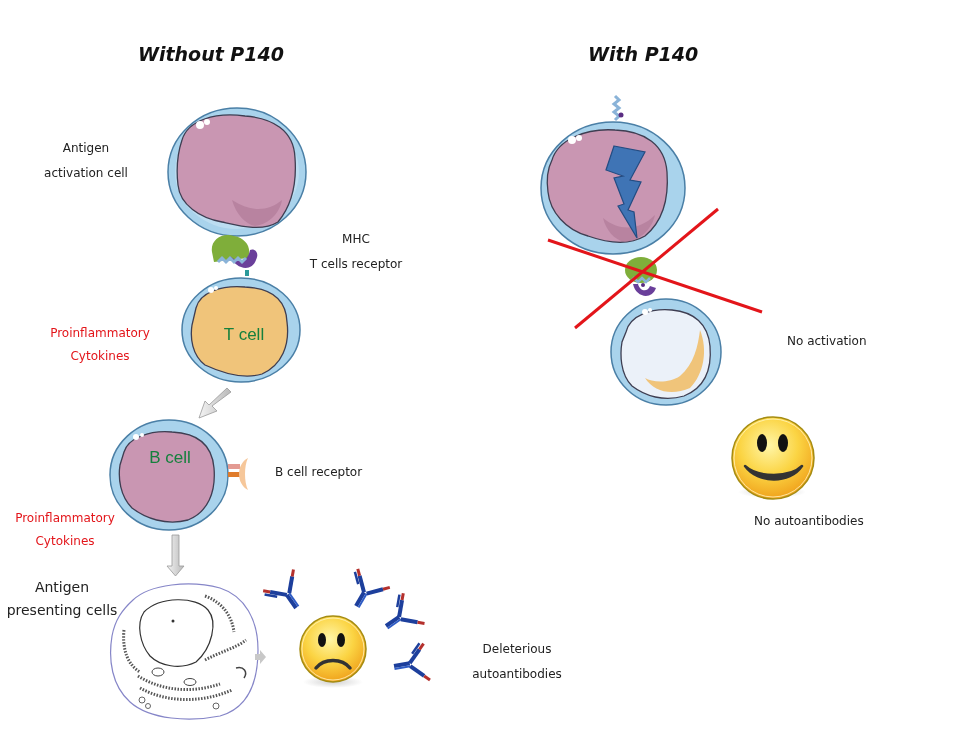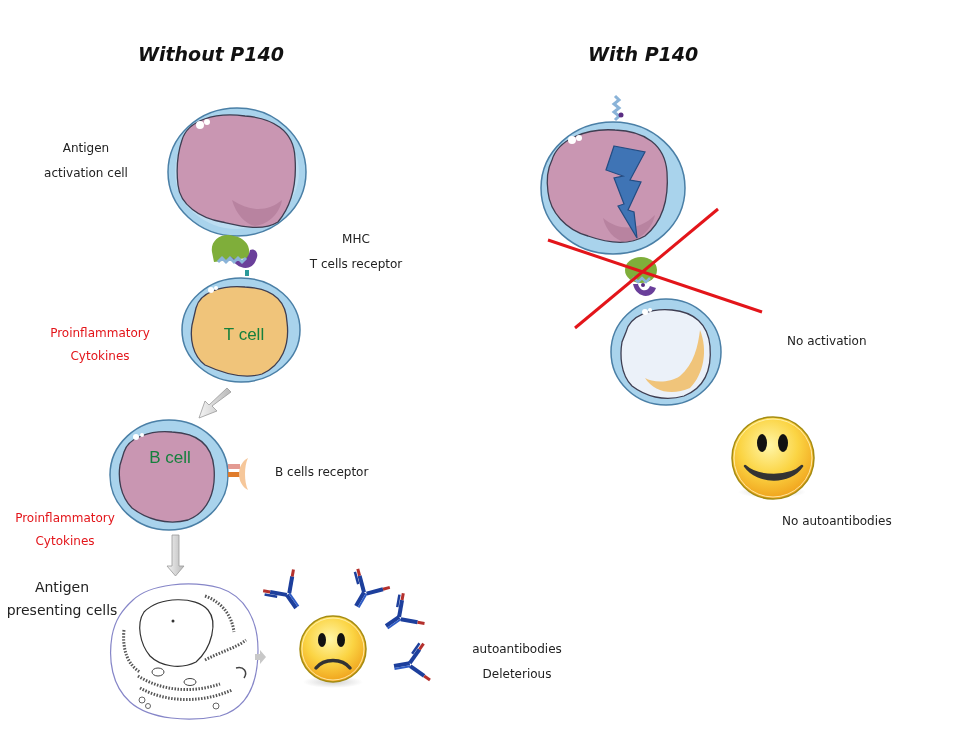--- a/index.html
+++ b/index.html
@@ -189,31 +189,31 @@
 
 <div class="abs celltext" style="left:214px; top:325px; width:60px;">T cell</div>
 
 <div class="abs label red" style="left:30px; top:322px; width:140px;">
   <div>Proinflammatory</div>
   <div>Cytokines</div>
 </div>
 
 <div class="abs celltext" style="left:140px; top:448px; width:60px;">B cell</div>
 
-<div class="abs label" style="left:275px; top:460px;">B cells receptor</div>
+<div class="abs label" style="left:275px; top:460px;">B cell receptor</div>
 
 <div class="abs label red" style="left:0px; top:507px; width:130px;">
   <div>Proinflammatory</div>
   <div>Cytokines</div>
 </div>
 
 <div class="abs label small" style="left:6px; top:576px; width:112px;">
   <div>Antigen</div>
   <div>presenting cells</div>
 </div>
 
 <div class="abs label" style="left:450px; top:637px; width:134px;">
+  <div>Deleterious</div>
   <div>autoantibodies</div>
-  <div>Deleterious</div>
 </div>
 
 <div class="abs label" style="left:758px; top:329px;margin-left:29px;">No activation</div>
-<div class="abs label" style="left:782px; top:509px;">No autoantibodies</div>
+<div class="abs label" style="left:754px; top:509px;">No autoantibodies</div>
 
 </body></html>

